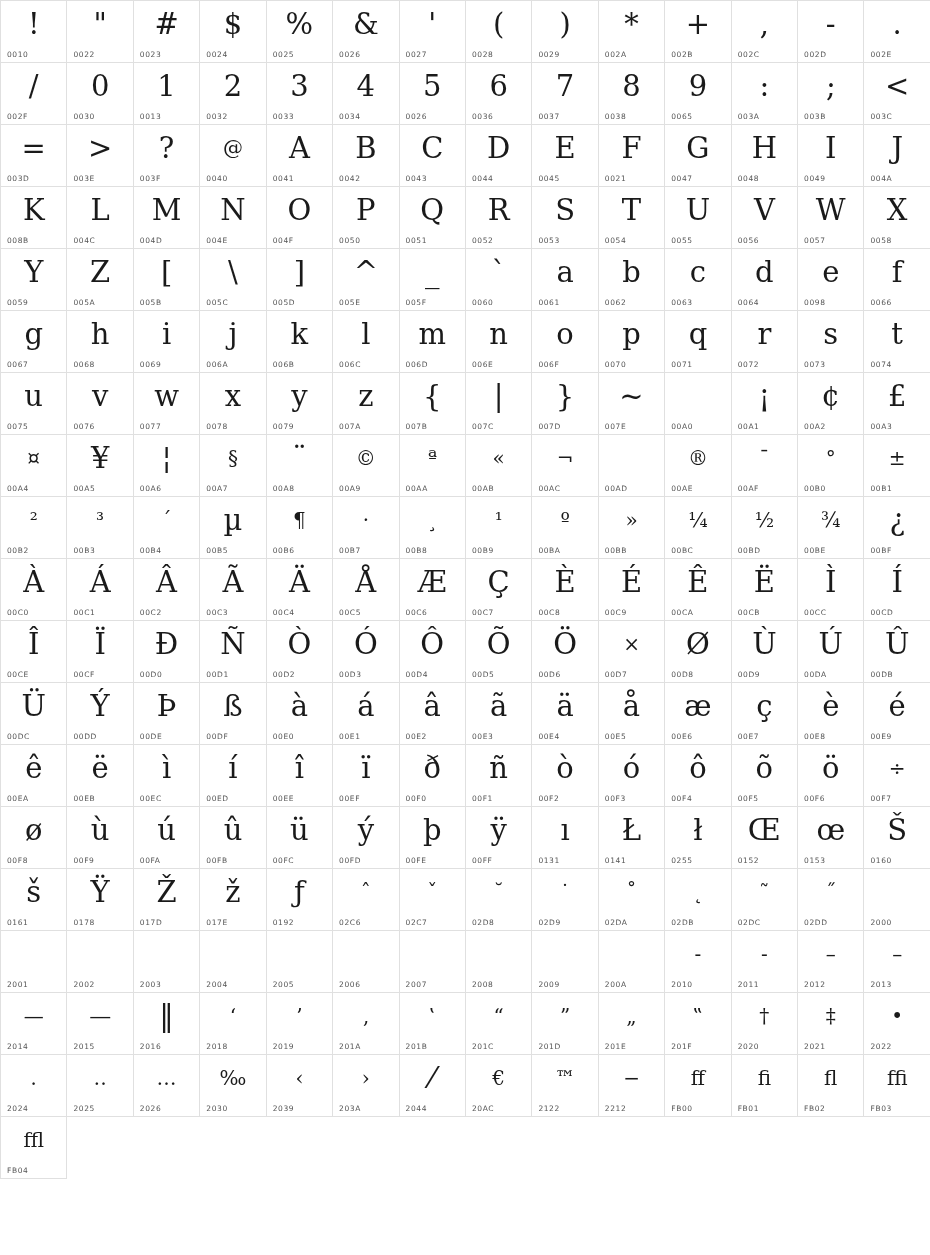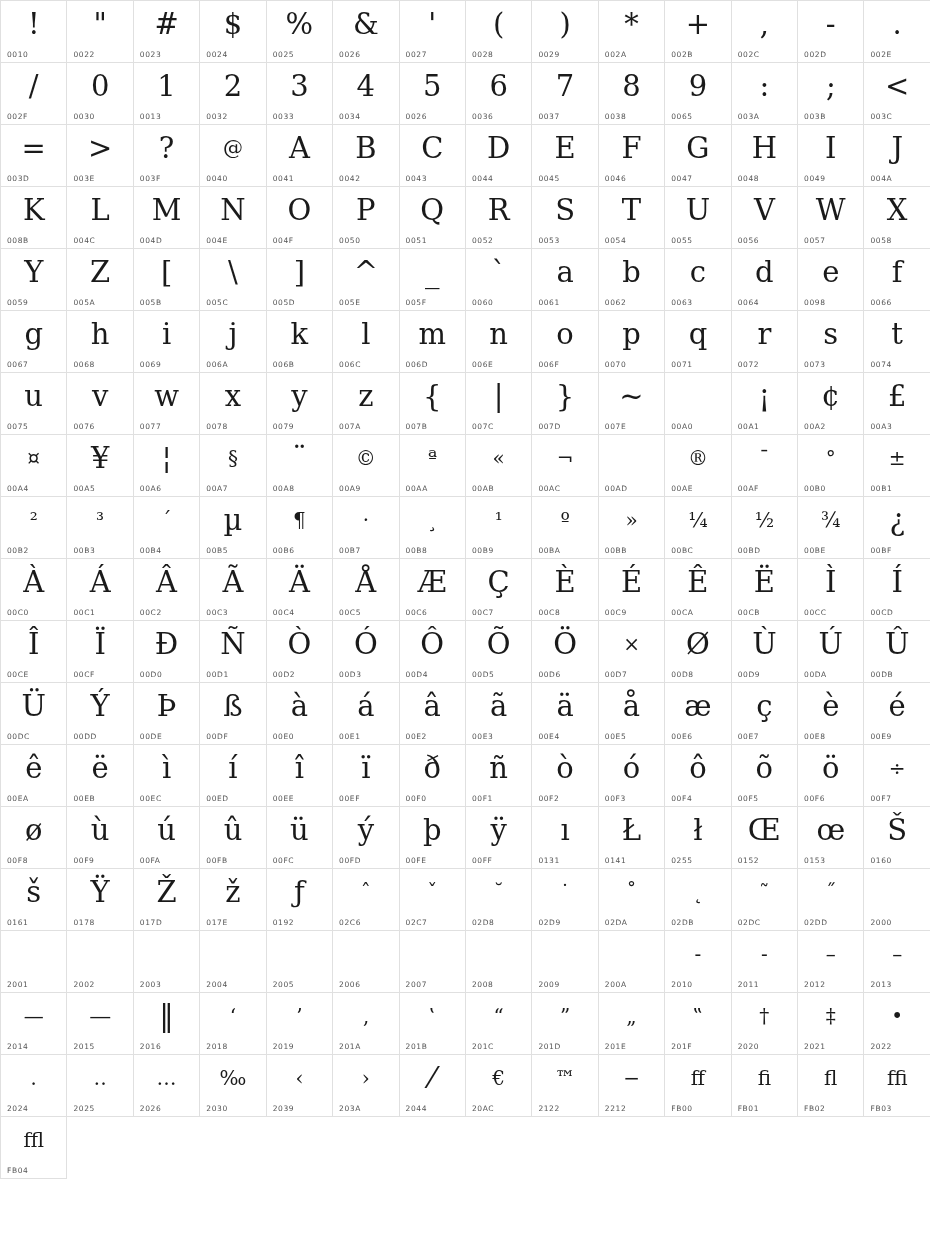--- a/index.html
+++ b/index.html
@@ -203,21 +203,21 @@
     <div class="cell">
       <div class="glyph">D</div>
       <div class="code">0044</div>
     </div>
     <div class="cell">
       <div class="glyph">E</div>
       <div class="code">0045</div>
     </div>
     <div class="cell">
       <div class="glyph">F</div>
-      <div class="code">0046</div>
+      <div class="code">0021</div>
     </div>
     <div class="cell">
       <div class="glyph">G</div>
       <div class="code">0047</div>
     </div>
     <div class="cell">
       <div class="glyph">H</div>
       <div class="code">0048</div>
     </div>
     <div class="cell">

